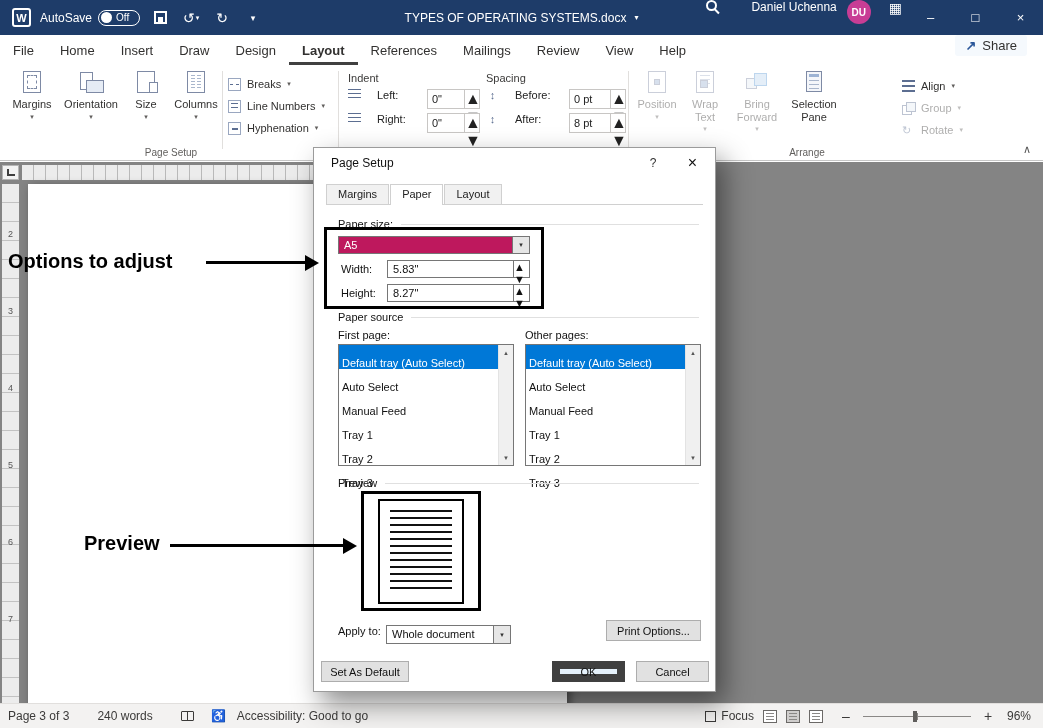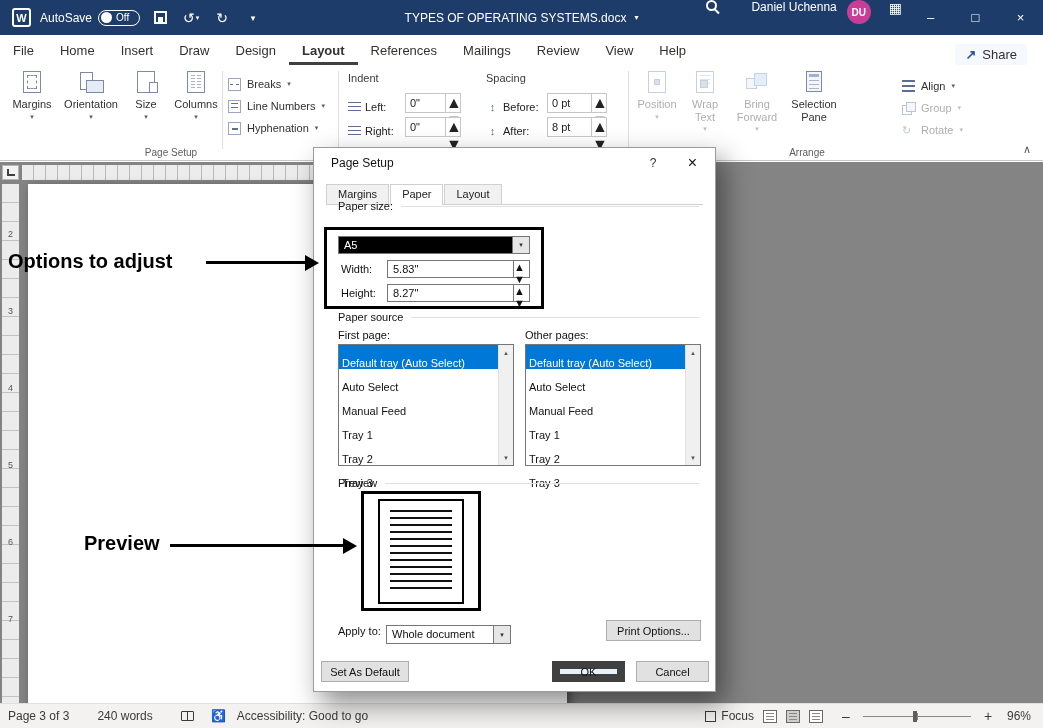--- a/index.html
+++ b/index.html
@@ -27,21 +27,21 @@
 .mag{width:11px;height:11px;border:2px solid #fff;border-radius:50%;position:relative;margin-right:34px}
 .mag::after{content:"";position:absolute;width:7px;height:2px;background:#fff;right:-5px;bottom:-3px;transform:rotate(45deg)}
 .user-name{margin-right:10px}
 .avatar{width:24px;height:24px;border-radius:50%;background:#c83d95;color:#fff;display:flex;
         align-items:center;justify-content:center;font-size:10px;font-weight:bold;margin-right:18px}
 .grid-icon{font-size:14px;margin-right:6px}
 .win-btn{width:45px;height:35px;display:flex;align-items:center;justify-content:center;font-size:13px}
 
 
 .menubar{position:absolute;top:35px;left:0;right:0;height:30px;background:#fff;display:flex;
-         align-items:flex-end;font-size:13px;color:#323130}
+         align-items:flex-start;font-size:13px;color:#323130}
 .menubar .tab{padding:0 13px;height:30px;display:flex;align-items:center}
 .menubar .tab.active{font-weight:bold;box-shadow:inset 0 -3px 0 #404040}
 .share{margin-left:auto;margin-right:16px;display:flex;align-items:center;gap:6px;padding:3px 10px;border-radius:3px;background:#f5f9fd}
 .share-arrow{color:#2b579a;font-weight:bold}
 
 
 .ribbon{position:absolute;top:65px;left:0;right:0;height:96px;background:#fff;border-bottom:1px solid #c6c6c6}
 .rsep{position:absolute;top:6px;height:78px;width:1px;background:#e1dfdd}
 .glabel{position:absolute;bottom:2px;font-size:10px;color:#605e5c;text-align:center}
 .bigbtn{display:flex;flex-direction:column;align-items:center;gap:2px;padding-top:2px;
@@ -74,21 +74,21 @@
 .icon-breaks::after{content:"";position:absolute;left:1px;right:1px;top:5px;border-top:1px dashed #5c6e91}
 .icon-linenum::after{content:"";position:absolute;left:2px;right:2px;top:2px;bottom:2px;
   background:repeating-linear-gradient(to bottom,#5c6e91 0 1px,transparent 1px 4px)}
 .icon-hyphen::after{content:"";position:absolute;left:3px;top:5px;width:6px;height:2px;background:#5c6e91}
 .micon.noborder{border:none}
 .icon-align{background:repeating-linear-gradient(to bottom,#5c6e91 0 2px,transparent 2px 5px);border:none}
 .icon-group::before{content:"";position:absolute;left:0;top:3px;width:8px;height:8px;border:1px solid #5c6e91}
 .icon-group::after{content:"";position:absolute;left:4px;top:0;width:8px;height:8px;border:1px solid #5c6e91;background:#e6ecf5}
 .rot-glyph{font-size:11px;color:#5c6e91;line-height:13px}
 .ptitle{font-size:11px;color:#3b3a39;height:17px}
-.prow{display:flex;align-items:flex-end;gap:4px;height:24px}
+.prow{display:flex;align-items:flex-start;gap:16px;height:24px}
 .plabel{width:36px;font-size:11px}
 .pilcon{width:13px;height:11px;background:repeating-linear-gradient(to bottom,#5c6e91 0 1px,transparent 1px 4px);flex:0 0 auto}
 .spicon{font-size:11px;color:#5c6e91;width:13px;text-align:center;flex:0 0 auto}
 .spin{display:flex;width:56px;height:20px;border:1px solid #c8c6c4;background:#fff}
 .spin .val{flex:1;padding:3px 4px;font-size:11px;white-space:nowrap}
 .spin .ud{width:15px;display:flex;flex-direction:column;border-left:1px solid #c8c6c4}
 .collapse{position:absolute;right:12px;bottom:4px;font-size:11px;color:#555}
 
 
 .docarea{position:absolute;top:162px;left:0;right:0;bottom:25px;background:#848484;overflow:hidden}
@@ -109,21 +109,21 @@
 .dlg-controls{margin-left:auto;display:flex;height:29px}
 .dlg-help{width:34px;display:flex;align-items:center;justify-content:center;font-size:12px;color:#333}
 .dlg-close{width:45px;display:flex;align-items:center;justify-content:center;font-size:16px;color:#111}
 .tabbar{position:absolute;left:12px;right:12px;top:36px;height:21px;display:flex;border-bottom:1px solid #d0d0d0}
 .dtab{padding:3px 11px;margin-right:1px;border:1px solid #d0d0d0;border-bottom:none;background:#f1f1f1;color:#222}
 .dtab.active{background:#fff;margin-bottom:-1px;padding-bottom:4px}
 .sect{position:absolute;left:24px;right:16px;display:flex;align-items:center;gap:8px}
 .sect .line{flex:1;height:1px;background:#e0e0e0}
 .combo{display:flex;border:1px solid #767676;background:#fff}
 .combo .cval{flex:1;padding:2px 5px;white-space:nowrap;overflow:hidden}
-.combo.sel .cval{background:#000000;color:#fff}
+.combo.sel .cval{background:#be185d;color:#fff}
 .combo .cbtn{width:17px;border-left:1px solid #767676;background:#e6e6e6;display:flex;align-items:center;justify-content:center;font-size:7px;color:#333}
 .whrow{position:absolute;left:27px;display:flex;align-items:center;height:18px}
 .whlabel{width:46px}
 .spin2{display:flex;width:143px;height:18px;border:1px solid #767676;background:#fff}
 .spin2 .val{flex:1;padding:2px 5px}
 .spin2 .ud{width:16px;display:flex;flex-direction:column;border-left:1px solid #767676}
 .collabel{position:absolute;top:181px;font-size:11px}
 .list{position:absolute;top:196px;width:176px;height:122px;border:1px solid #767676;background:#fff}
 .list .item{height:13px;line-height:13px;padding:12px 3px;margin-right:15px;white-space:nowrap;overflow:hidden}
 .list .item.selected{background:#0078d7;color:#fff}
@@ -411,21 +411,21 @@
         <span class="dlg-help">?</span>
         <span class="dlg-close">×</span>
       </span>
     </div>
     <div class="tabbar">
       <span class="dtab">Margins</span>
       <span class="dtab active">Paper</span>
       <span class="dtab">Layout</span>
     </div>
 
-    <div class="sect" style="top:52px">
+    <div class="sect" style="top:70px">
       <span>Paper size:</span>
       <span class="line"></span>
     </div>
     <div class="combo sel" style="position:absolute;left:24px;top:88px;width:192px;height:18px">
       <span class="cval">A5</span>
       <span class="cbtn">▾</span>
     </div>
     <div class="whrow" style="top:112px">
       <span class="whlabel">Width:</span>
       <span class="spin2">

